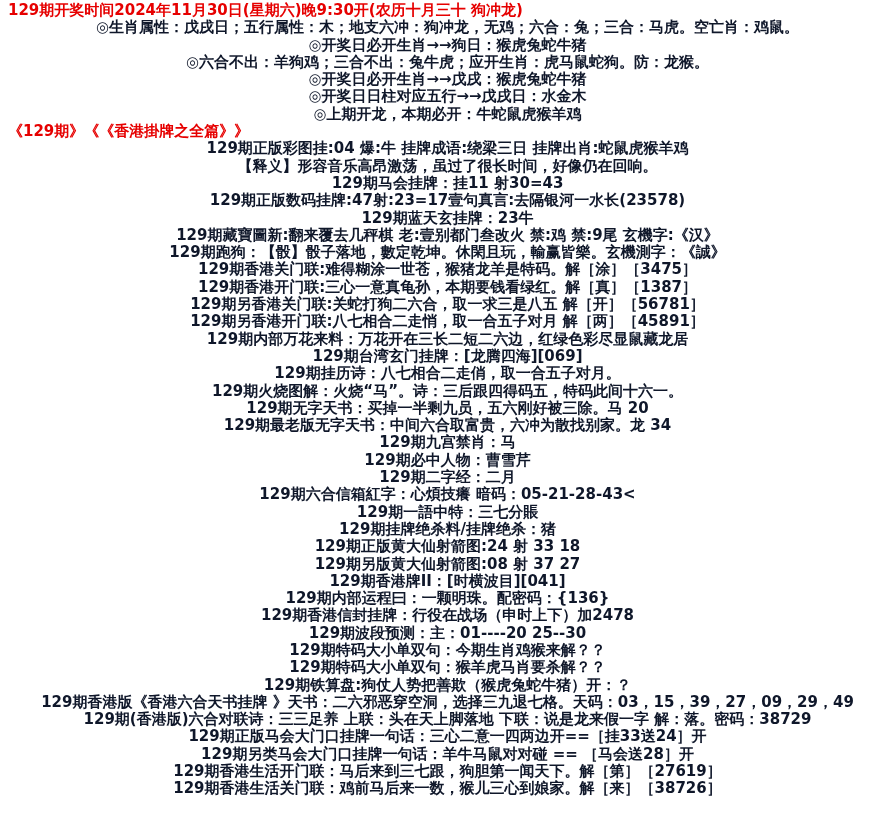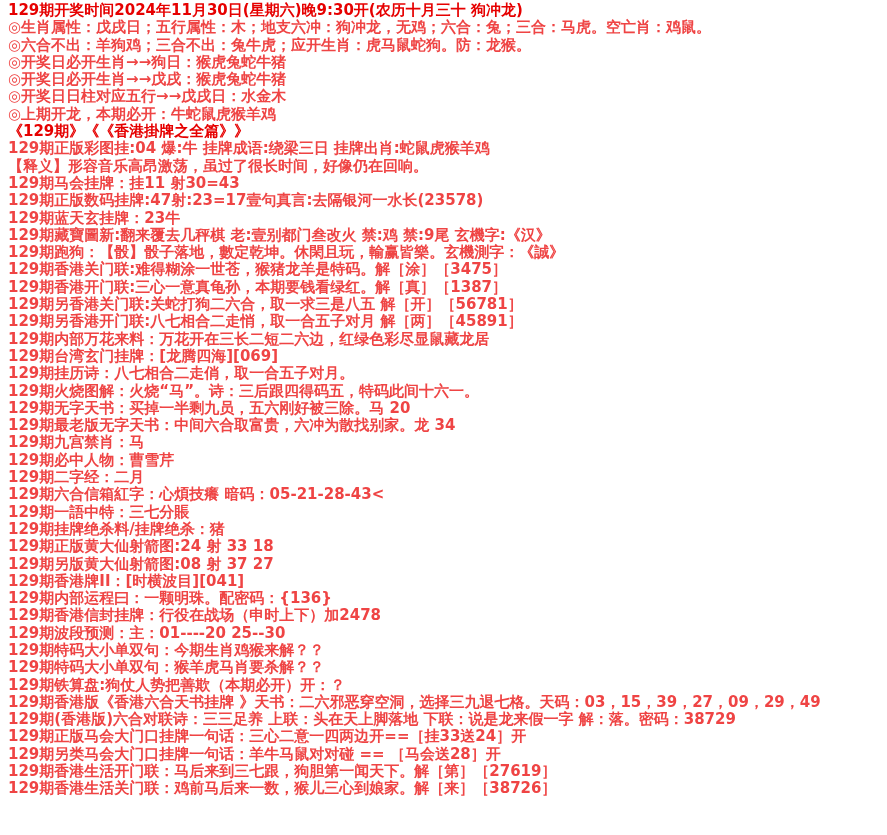--- a/index.html
+++ b/index.html
@@ -27,31 +27,32 @@
   }
   .line {
     height: 17.3px;
     white-space: nowrap;
     letter-spacing: 0px;
   }
   .line.red {
     color: #e60000;
   }
   .line.normal {
-    color: #ef4444;
+    color: #0f172a;
+    text-align: center;
   }
 </style>
 </head>
 <body>
 
 <div class="doc" id="doc-root">
     <div class="line red">129期开奖时间2024年11月30日(星期六)晚9:30开(农历十月三十 狗冲龙)</div>
     <div class="line normal">◎生肖属性：戊戌日；五行属性：木；地支六冲：狗冲龙，无鸡；六合：兔；三合：马虎。空亡肖：鸡鼠。</div>
+    <div class="line normal">◎开奖日必开生肖→→狗日：猴虎兔蛇牛猪</div>
     <div class="line normal">◎六合不出：羊狗鸡；三合不出：兔牛虎；应开生肖：虎马鼠蛇狗。防：龙猴。</div>
-    <div class="line normal">◎开奖日必开生肖→→狗日：猴虎兔蛇牛猪</div>
     <div class="line normal">◎开奖日必开生肖→→戊戌：猴虎兔蛇牛猪</div>
     <div class="line normal">◎开奖日日柱对应五行→→戊戌日：水金木</div>
     <div class="line normal">◎上期开龙，本期必开：牛蛇鼠虎猴羊鸡</div>
     <div class="line red">《129期》《《香港掛牌之全篇》》</div>
     <div class="line normal">129期正版彩图挂:04 爆:牛 挂牌成语:绕梁三日 挂牌出肖:蛇鼠虎猴羊鸡</div>
     <div class="line normal">【释义】形容音乐高昂激荡，虽过了很长时间，好像仍在回响。</div>
     <div class="line normal">129期马会挂牌：挂11 射30=43</div>
     <div class="line normal">129期正版数码挂牌:47射:23=17壹句真言:去隔银河一水长(23578)</div>
     <div class="line normal">129期蓝天玄挂牌：23牛</div>
     <div class="line normal">129期藏寶圖新:翻来覆去几秤棋 老:壹别都门叁改火 禁:鸡 禁:9尾 玄機字:《汉》</div>
@@ -73,20 +74,20 @@
     <div class="line normal">129期一語中特：三七分賬</div>
     <div class="line normal">129期挂牌绝杀料/挂牌绝杀：猪</div>
     <div class="line normal">129期正版黄大仙射箭图:24 射 33 18</div>
     <div class="line normal">129期另版黄大仙射箭图:08 射 37 27</div>
     <div class="line normal">129期香港牌II：[时横波目][041]</div>
     <div class="line normal">129期内部运程曰：一颗明珠。配密码：{136}</div>
     <div class="line normal">129期香港信封挂牌：行役在战场（申时上下）加2478</div>
     <div class="line normal">129期波段预测：主：01----20 25--30</div>
     <div class="line normal">129期特码大小单双句：今期生肖鸡猴来解？？</div>
     <div class="line normal">129期特码大小单双句：猴羊虎马肖要杀解？？</div>
-    <div class="line normal">129期铁算盘:狗仗人势把善欺（本期必开）开：？</div>
+    <div class="line normal">129期铁算盘:狗仗人势把善欺（猴虎兔蛇牛猪）开：？</div>
     <div class="line normal">129期香港版《香港六合天书挂牌 》天书：二六邪恶穿空洞，选择三九退七格。天码：03，15，39，27，09，29，49</div>
     <div class="line normal">129期(香港版)六合对联诗：三三足养 上联：头在天上脚落地 下联：说是龙来假一字 解：落。密码：38729</div>
     <div class="line normal">129期正版马会大门口挂牌一句话：三心二意一四两边开==［挂33送24］开</div>
     <div class="line normal">129期另类马会大门口挂牌一句话：羊牛马鼠对对碰 == ［马会送28］开</div>
     <div class="line normal">129期香港生活开门联：马后来到三七跟，狗胆第一闻天下。解［第］［27619］</div>
     <div class="line normal">129期香港生活关门联：鸡前马后来一数，猴儿三心到娘家。解［来］［38726］</div>
   </div>
 
 </body></html>

